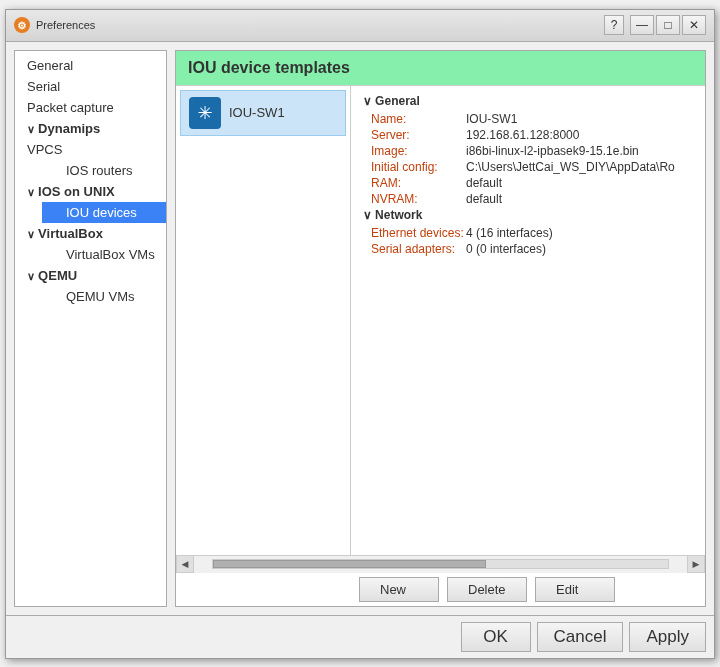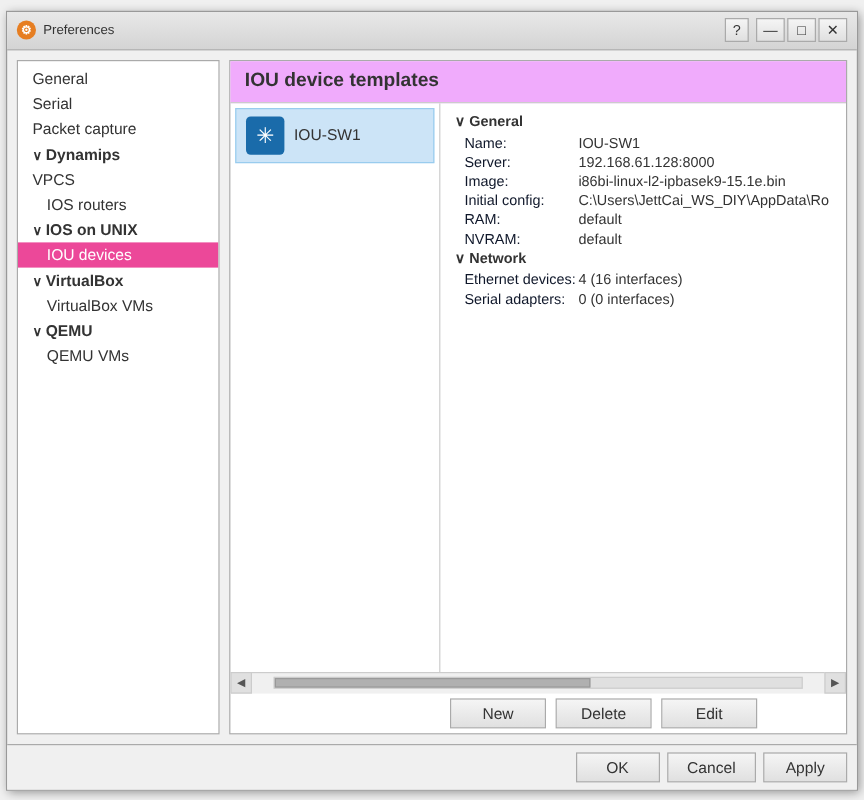--- a/index.html
+++ b/index.html
@@ -94,42 +94,43 @@
     .main-content {
       display: flex;
       flex: 1;
       overflow: hidden;
       padding: 8px;
       gap: 8px;
     }
 
     
     .sidebar {
-      width: 169px;
+      width: 153px;
       background: white;
       border: 1px solid #aaa;
       overflow-y: auto;
       flex-shrink: 0;
       padding: 4px 0;
     }
 
     .sidebar-item {
       padding: 3px 12px;
       cursor: pointer;
       color: #333;
       white-space: nowrap;
     }
 
     .sidebar-item.selected {
-      background: #ec4899;
+      background: #3b82f6;
       color: white;
     }
 
     .sidebar-item.indent {
       padding-left: 24px;
+      margin-left: 27px;
     }
 
     .sidebar-item.section-header {
       font-weight: bold;
     }
 
     .sidebar-item.section-header::before {
       content: '∨ ';
       font-size: 11px;
     }
@@ -144,21 +145,21 @@
 
     .content-panel {
       flex: 1;
       border: 1px solid #aaa;
       background: white;
       display: flex;
       flex-direction: column;
     }
 
     .content-header {
-      background: #f0abfc;
+      background: #86efac;
       padding: 8px 12px;
       border-bottom: 1px solid #ccc;
     }
 
     .content-header h2 {
       font-size: 16px;
       font-weight: bold;
       color: #333;
     }
 
@@ -224,21 +225,21 @@
     }
 
     .detail-row {
       display: flex;
       margin-bottom: 2px;
       padding-left: 8px;
     }
 
     .detail-label {
       width: 95px;
-      color: #0f172a;
+      color: #c2410c;
       flex-shrink: 0;
     }
 
     .detail-value {
       color: #333;
       flex: 1;
     }
 
     
     .scrollbar-area {
@@ -290,39 +291,39 @@
     }
 
     .action-btn {
       padding: 4px 20px;
       border: 1px solid #aaa;
       background: linear-gradient(to bottom, #f5f5f5, #e0e0e0);
       cursor: pointer;
       font-size: 13px;
       color: #333;
       min-width: 80px;
-      text-align: center;
+      text-align: left;
     }
 
     
     .footer {
       border-top: 1px solid #aaa;
       padding: 6px 8px;
       display: flex;
       justify-content: flex-end;
       gap: 6px;
       background: #f0f0f0;
     }
 
     .footer-btn {
       padding: 4px 16px;
       border: 1px solid #aaa;
       background: linear-gradient(to bottom, #f5f5f5, #e0e0e0);
       cursor: pointer;
-      font-size: 13px;
+      font-size: 17px;
       color: #333;
       min-width: 70px;
       text-align: center;
     }
   </style>
 </head>
 <body>
 
 <div class="window">
 

